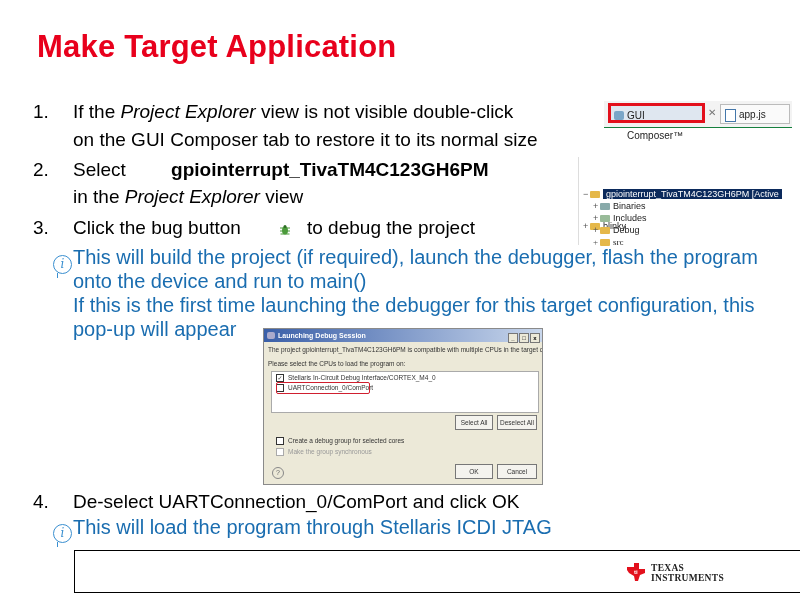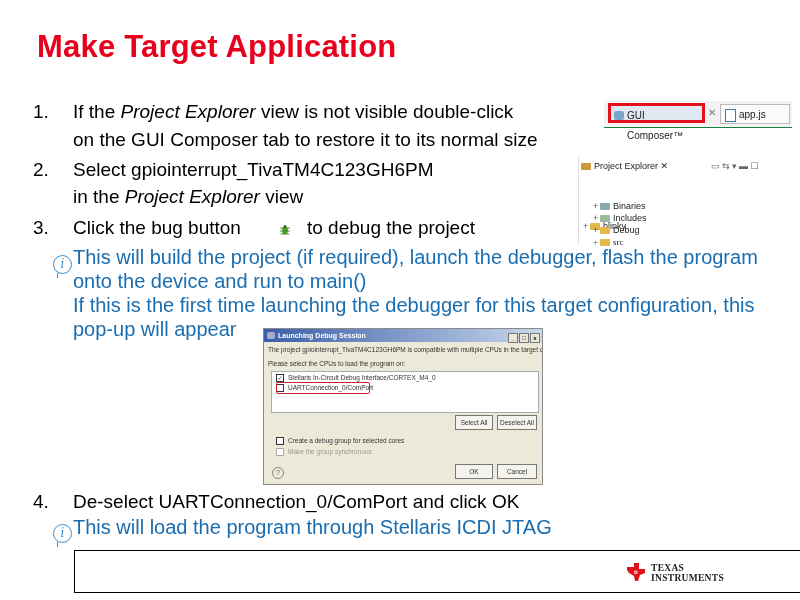--- a/index.html
+++ b/index.html
@@ -5,21 +5,21 @@
     html, body { margin:0; padding:0; }
     body { width:800px; height:600px; position:relative; background:#ffffff; overflow:hidden; font-family:"Liberation Sans", sans-serif; }
     .title { position:absolute; left:37px; top:29px; font-size:31px; font-weight:bold; color:#e8001c; letter-spacing:0.2px; }
     .step { position:absolute; left:33px; font-size:19px; color:#000; line-height:24px; }
     .step .num { position:absolute; left:0; top:0; }
     .step .txt { position:absolute; left:40px; top:0; white-space:nowrap; }
     .note { position:absolute; left:73px; font-size:20px; color:#1a6db0; line-height:24px; white-space:nowrap; }
     .info-icon { position:absolute; width:17px; height:17px; border:1.5px solid #3a8fd0; border-radius:50%; color:#3a8fd0; font-size:12px; text-align:center; line-height:17px; font-family:"DejaVu Serif", serif; font-style:italic; }
     .info-icon:after { content:""; position:absolute; left:3px; bottom:-5px; width:4px; height:5px; border-left:1.5px solid #3a8fd0; }
     i { font-style:italic; }
-    b { font-weight:normal; }
+    b { font-weight:bold;margin-left:40px; }
 
     
     .tabshot { position:absolute; left:604px; top:101px; width:188px; height:26px; background:#f3f3f3; border-bottom:1px solid #15803d; }
     .tab-gui { position:absolute; left:4px; top:2px; width:97px; height:20px; border:3px solid #e3101c; background:#dfe7f0; font-size:10px; color:#222; line-height:20px; padding-left:16px; box-sizing:border-box; }
     .tab-gui .ico { position:absolute; left:3px; top:5px; width:10px; height:9px; background:#7aa6c8; border-radius:2px; }
     .tab-close { position:absolute; left:104px; top:6px; font-size:10px; color:#777; }
     .tab-app { position:absolute; left:116px; top:3px; width:70px; height:20px; border:1px solid #bbb; background:#fafafa; font-size:10px; line-height:20px; padding-left:18px; box-sizing:border-box; color:#222; }
     .tab-app .ico { position:absolute; left:4px; top:4px; width:9px; height:11px; border:1px solid #4477aa; background:#fff; }
 
     
@@ -102,25 +102,22 @@
     <span>GUI Composer™</span>
   </div>
   <span class="tab-close">✕</span>
   <div class="tab-app">
     <span class="ico"></span>
     <span>app.js</span>
   </div>
 </div>
 
 <div class="pe">
-  <div class="pe-head">
-    <span class="fold" style="background:#c99a3a;"></span><span>Project Explorer ✕</span>
-    <span style="position:absolute; left:130px; color:#666;">▭ ⇆ ▾ ▬ ☐</span>
-  </div>
   <div class="pe-row" style="top:20px;margin-top:44px;"><span class="plus">+</span><span class="fold"></span><span>blinky</span></div>
+  <div class="pe-row" style="top:32px;"><span class="plus">−</span><span class="fold"></span><span class="pe-sel">gpiointerrupt_TivaTM4C123GH6PM [Active</span></div>
   <div class="pe-row" style="top:44px; left:14px;"><span class="plus">+</span><span class="fold" style="background:#8aa;"></span><span>Binaries</span></div>
   <div class="pe-row" style="top:56px; left:14px;"><span class="plus">+</span><span class="fold" style="background:#9b9;"></span><span>Includes</span></div>
   <div class="pe-row" style="top:68px; left:14px;"><span class="plus">+</span><span class="fold"></span><span>Debug</span></div>
   <div class="pe-row" style="top:80px; left:14px;font-family:Liberation Serif, serif;"><span class="plus">+</span><span class="fold"></span><span>src</span></div>
 </div>
 
 <div class="dlg">
   <div class="dlg-title">
     <span class="ico"></span>
     <span>Launching Debug Session</span>

